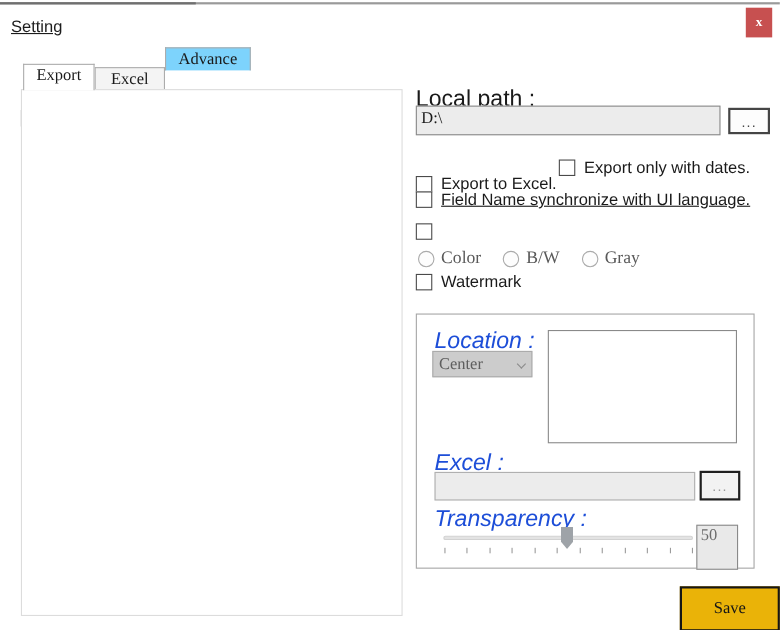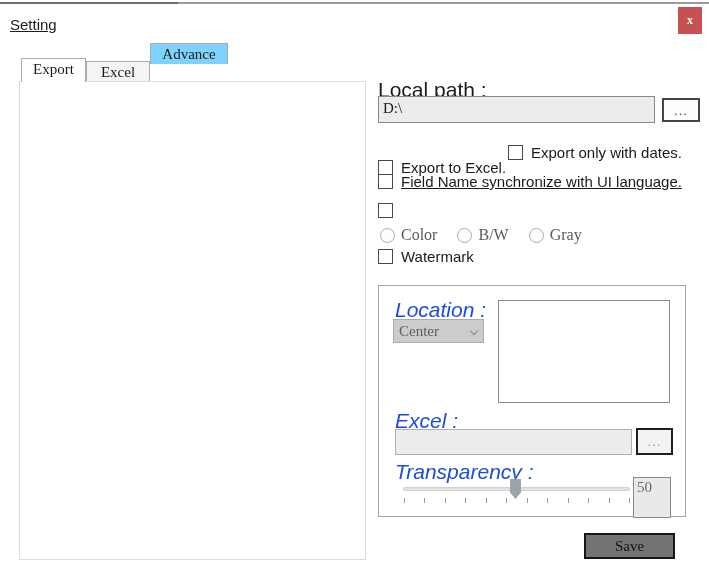--- a/index.html
+++ b/index.html
@@ -106,22 +106,22 @@
                   clip-path:polygon(0 0,100% 0,100% 68%,50% 100%,0 68%); }
   .ticks { position:absolute; left:404px; top:498px; width:226px; height:6px;
            display:flex; justify-content:space-between; }
   .ticks span { width:1px; height:5px; background:#9b9b9b; }
   .trans-value { position:absolute; left:633px; top:477px; width:38px; height:41px;
                  background:#e9e9e9; border:1px solid #8a8a8a;
                  font-family:"Liberation Serif", serif; font-size:15px; color:#6b6b6b;
                  padding:1px 3px; }
 
   
-  .save-btn { position:absolute; left:584px; top:533px; width:91px; height:26px;
-              background:#737373; border:2px solid #161616;
+  .save-btn { position:absolute; left:618px; top:533px; width:91px; height:41px;
+              background:#eab308; border:2px solid #161616;
               font-family:"Liberation Serif", serif; font-size:15px; color:#161616;
               display:flex; align-items:center; justify-content:center; cursor:default; }
 </style>
 </head>
 <body>
 
 <div class="top-line"></div>
 <div class="top-line-dark"></div>
 <div class="win-title">Setting</div>
 <div class="close-btn">

